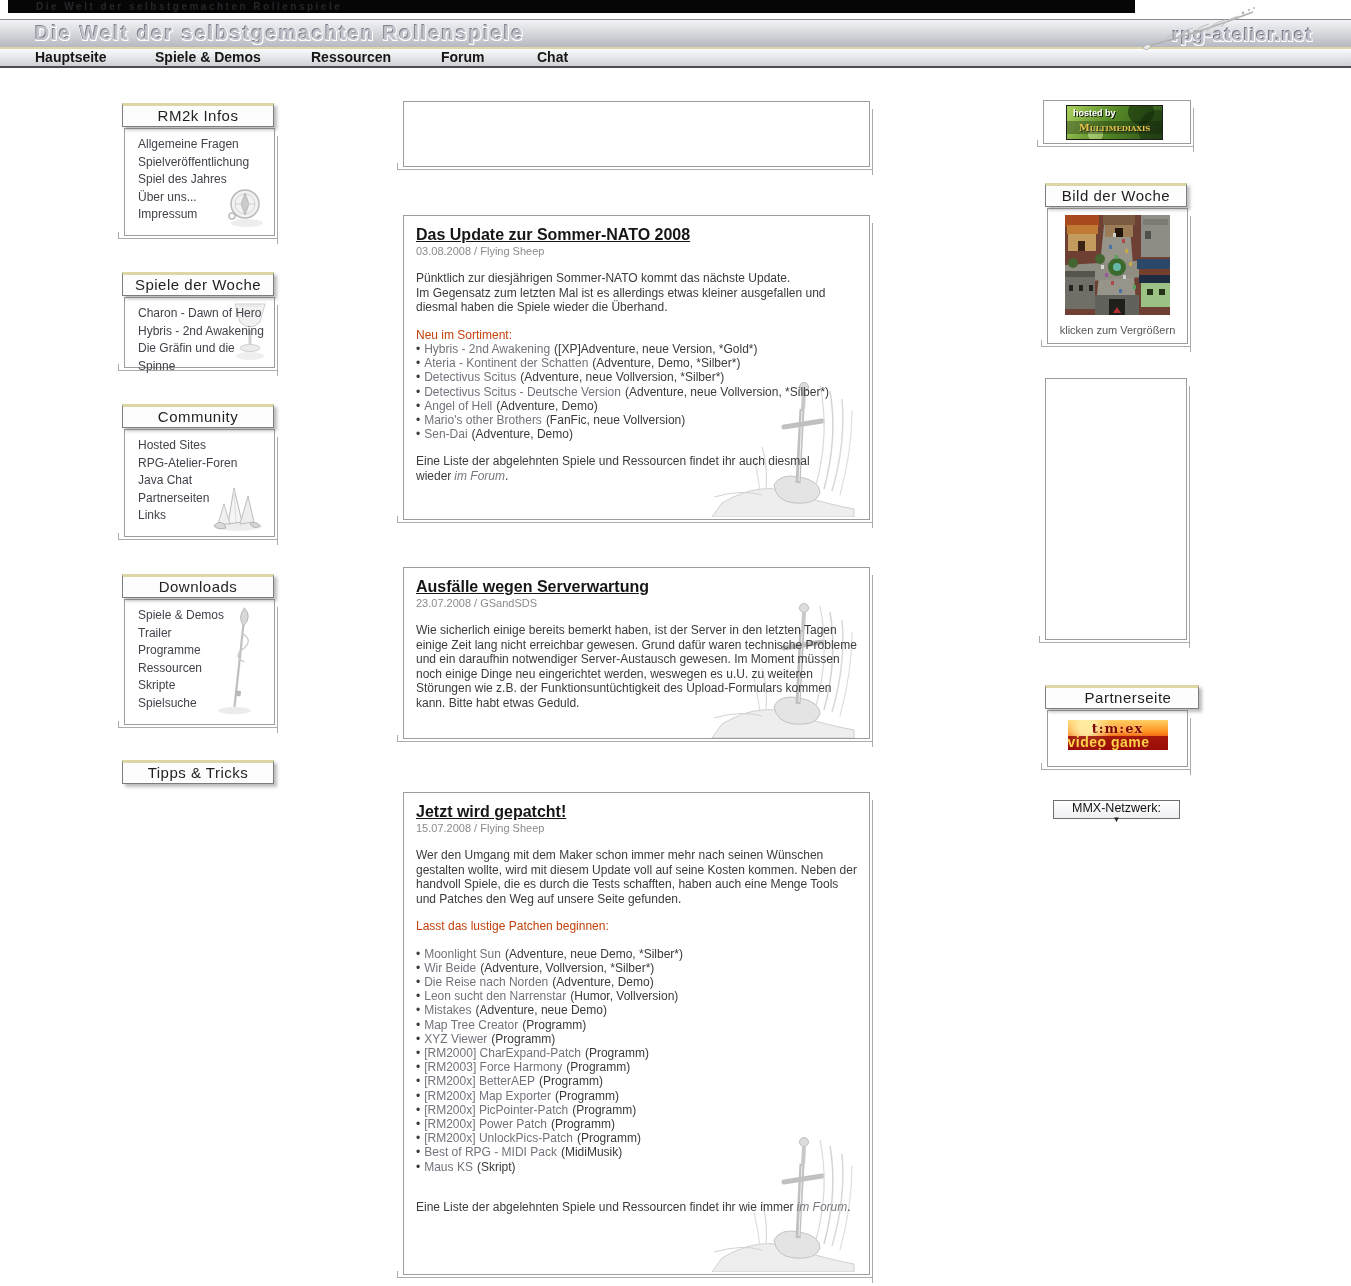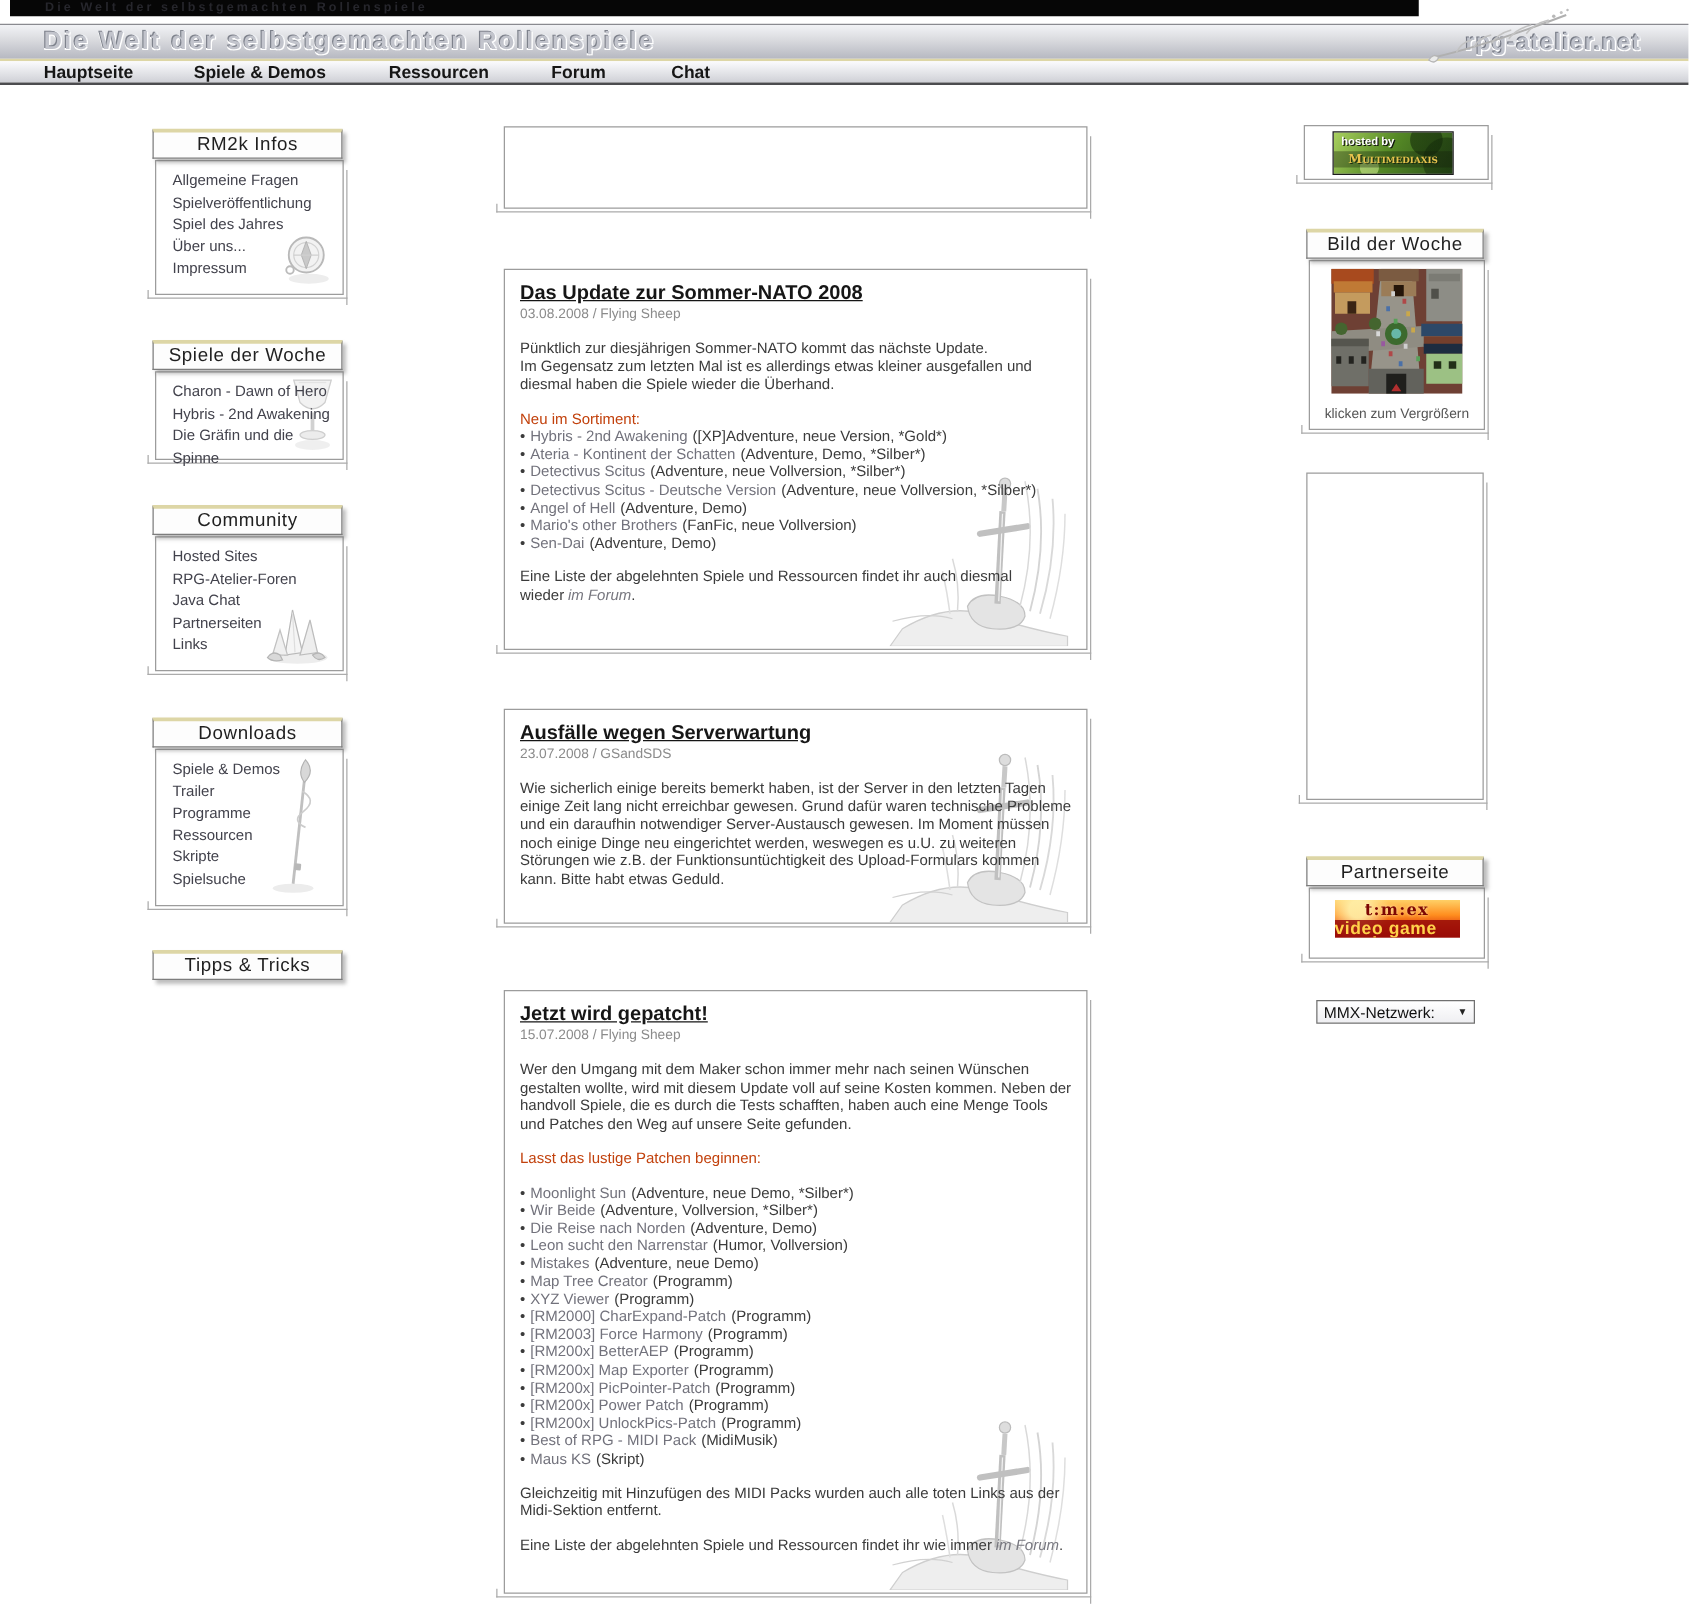--- a/index.html
+++ b/index.html
@@ -86,21 +86,21 @@
             radial-gradient(circle at 18% 25%, rgba(255,240,170,0.9) 0 8%, transparent 30%),
             linear-gradient(180deg,#ffd066 0%,#ff8e1f 40%,#de3b0c 72%,#a81006 100%);}
   .tmex-line1{display:block;margin-top:1px;text-align:center;font-family:"DejaVu Serif",serif;
           font-size:13px;font-weight:bold;color:#7d0703;letter-spacing:1px;
           text-shadow:0 0 3px #ffe9b0;line-height:15px;}
   .tmex-line2{display:block;text-align:left;font-size:14px;font-weight:bold;color:#ffd24a;
           background:rgba(150,12,8,0.85);line-height:12px;letter-spacing:0.5px;}
   .dropdown{position:absolute;left:1053px;top:800px;width:127px;height:19px;
           border:1px solid #707070;background:linear-gradient(180deg,#ffffff,#efeff2);
           display:flex;align-items:center;justify-content:space-between;
-          padding:0 5px;box-sizing:border-box;cursor:pointer;}
+          padding:0 5px;box-sizing:border-box;cursor:pointer;flex-direction:column;}
   .dropdown .dd-label{font-size:12.5px;color:#111;}
   .dropdown .dd-arrow{font-size:8px;color:#222;}
 </style>
 </head>
 <body>
 
 <svg width="0" height="0" style="position:absolute" aria-hidden="true">
   <defs>
     <symbol id="sym-sword" viewBox="0 0 160 140">
       <path d="M20 126 Q60 102 95 118 Q130 128 152 132 L152 140 L10 140 Z" fill="#eeeeee" stroke="#cccccc"></path>
@@ -370,24 +370,20 @@
           <div class="bullet-line"><span class="bullet">•</span><span class="game-link">[RM2003] Force Harmony</span><span class="game-info">(Programm)</span></div>
           <div class="bullet-line"><span class="bullet">•</span><span class="game-link">[RM200x] BetterAEP</span><span class="game-info">(Programm)</span></div>
           <div class="bullet-line"><span class="bullet">•</span><span class="game-link">[RM200x] Map Exporter</span><span class="game-info">(Programm)</span></div>
           <div class="bullet-line"><span class="bullet">•</span><span class="game-link">[RM200x] PicPointer-Patch</span><span class="game-info">(Programm)</span></div>
           <div class="bullet-line"><span class="bullet">•</span><span class="game-link">[RM200x] Power Patch</span><span class="game-info">(Programm)</span></div>
           <div class="bullet-line"><span class="bullet">•</span><span class="game-link">[RM200x] UnlockPics-Patch</span><span class="game-info">(Programm)</span></div>
           <div class="bullet-line"><span class="bullet">•</span><span class="game-link">Best of RPG - MIDI Pack</span><span class="game-info">(MidiMusik)</span></div>
           <div class="bullet-line"><span class="bullet">•</span><span class="game-link">Maus KS</span><span class="game-info">(Skript)</span></div>
         </div>
       <div class="gap"></div>
-      <div>
-
-      <div class="para-line">Gleichzeitig mit Hinzufügen des MIDI Packs wurden auch alle toten Links aus der Midi-Sektion entfernt.</div>
-        </div>
       <div class="gap"></div>
       <div class="para-line"><span>Eine Liste der abgelehnten Spiele und Ressourcen findet ihr wie immer</span><a class="forum-link">im Forum</a><span>.</span></div>
     </div>
   </div>
 
   <div class="wirebox hosted-frame" style="left:1043px;top:100px;width:146px;height:42px;">
     <a class="mmx-banner">
       <span class="mmx-line1">hosted by</span>
       <span class="mmx-line2">Multimediaxis</span>
     </a>
@@ -398,21 +394,21 @@
     <a class="week-pic">
       <svg width="105" height="100">
           <use href="#sym-town"></use>
         </svg>
     </a>
     <div class="pic-caption">klicken zum Vergrößern</div>
   </div>
 
   <div class="wirebox" style="left:1045px;top:378px;width:140px;height:260px;"></div>
 
-  <div class="boxhead" style="left:1045px;top:685px;width:140px;"><span>Partnerseite</span></div>
+  <div class="boxhead" style="left:1045px;top:685px;width:140px;padding-left:12px;"><span>Partnerseite</span></div>
   <div class="wirebox partner-box" style="left:1047px;top:710px;width:139px;height:46px;">
     <a class="tmex-banner">
       <span class="tmex-line1">t:m:ex</span>
       <span class="tmex-line2">video game music</span>
     </a>
   </div>
 
   <div class="dropdown">
     <span class="dd-label">MMX-Netzwerk:</span>
     <span class="dd-arrow">▼</span>

